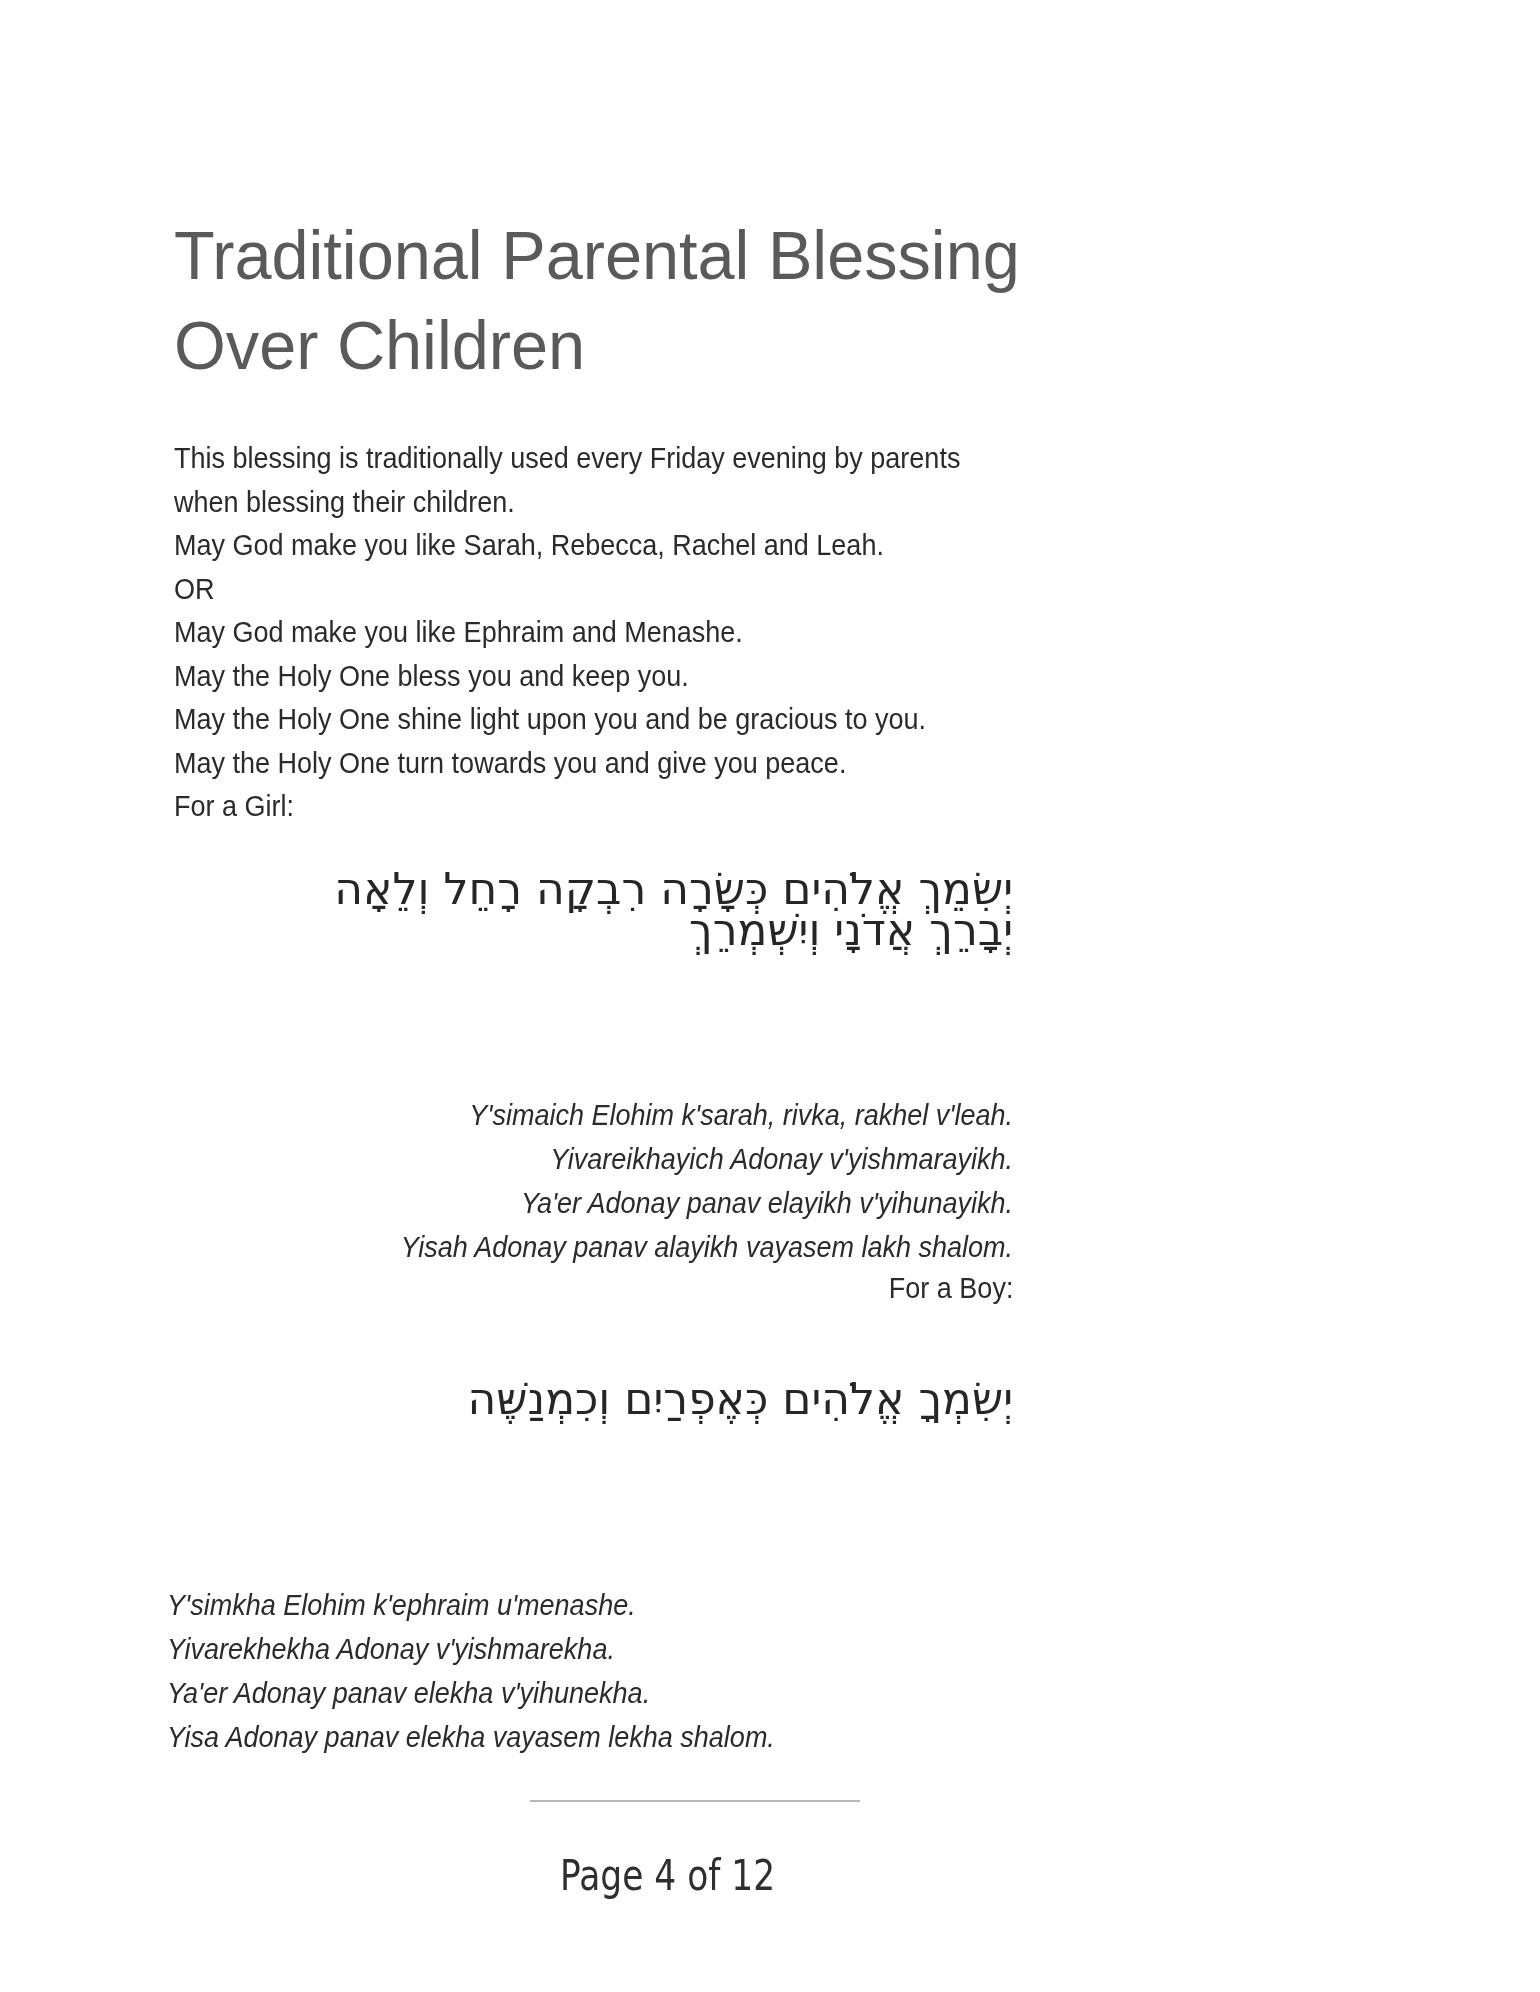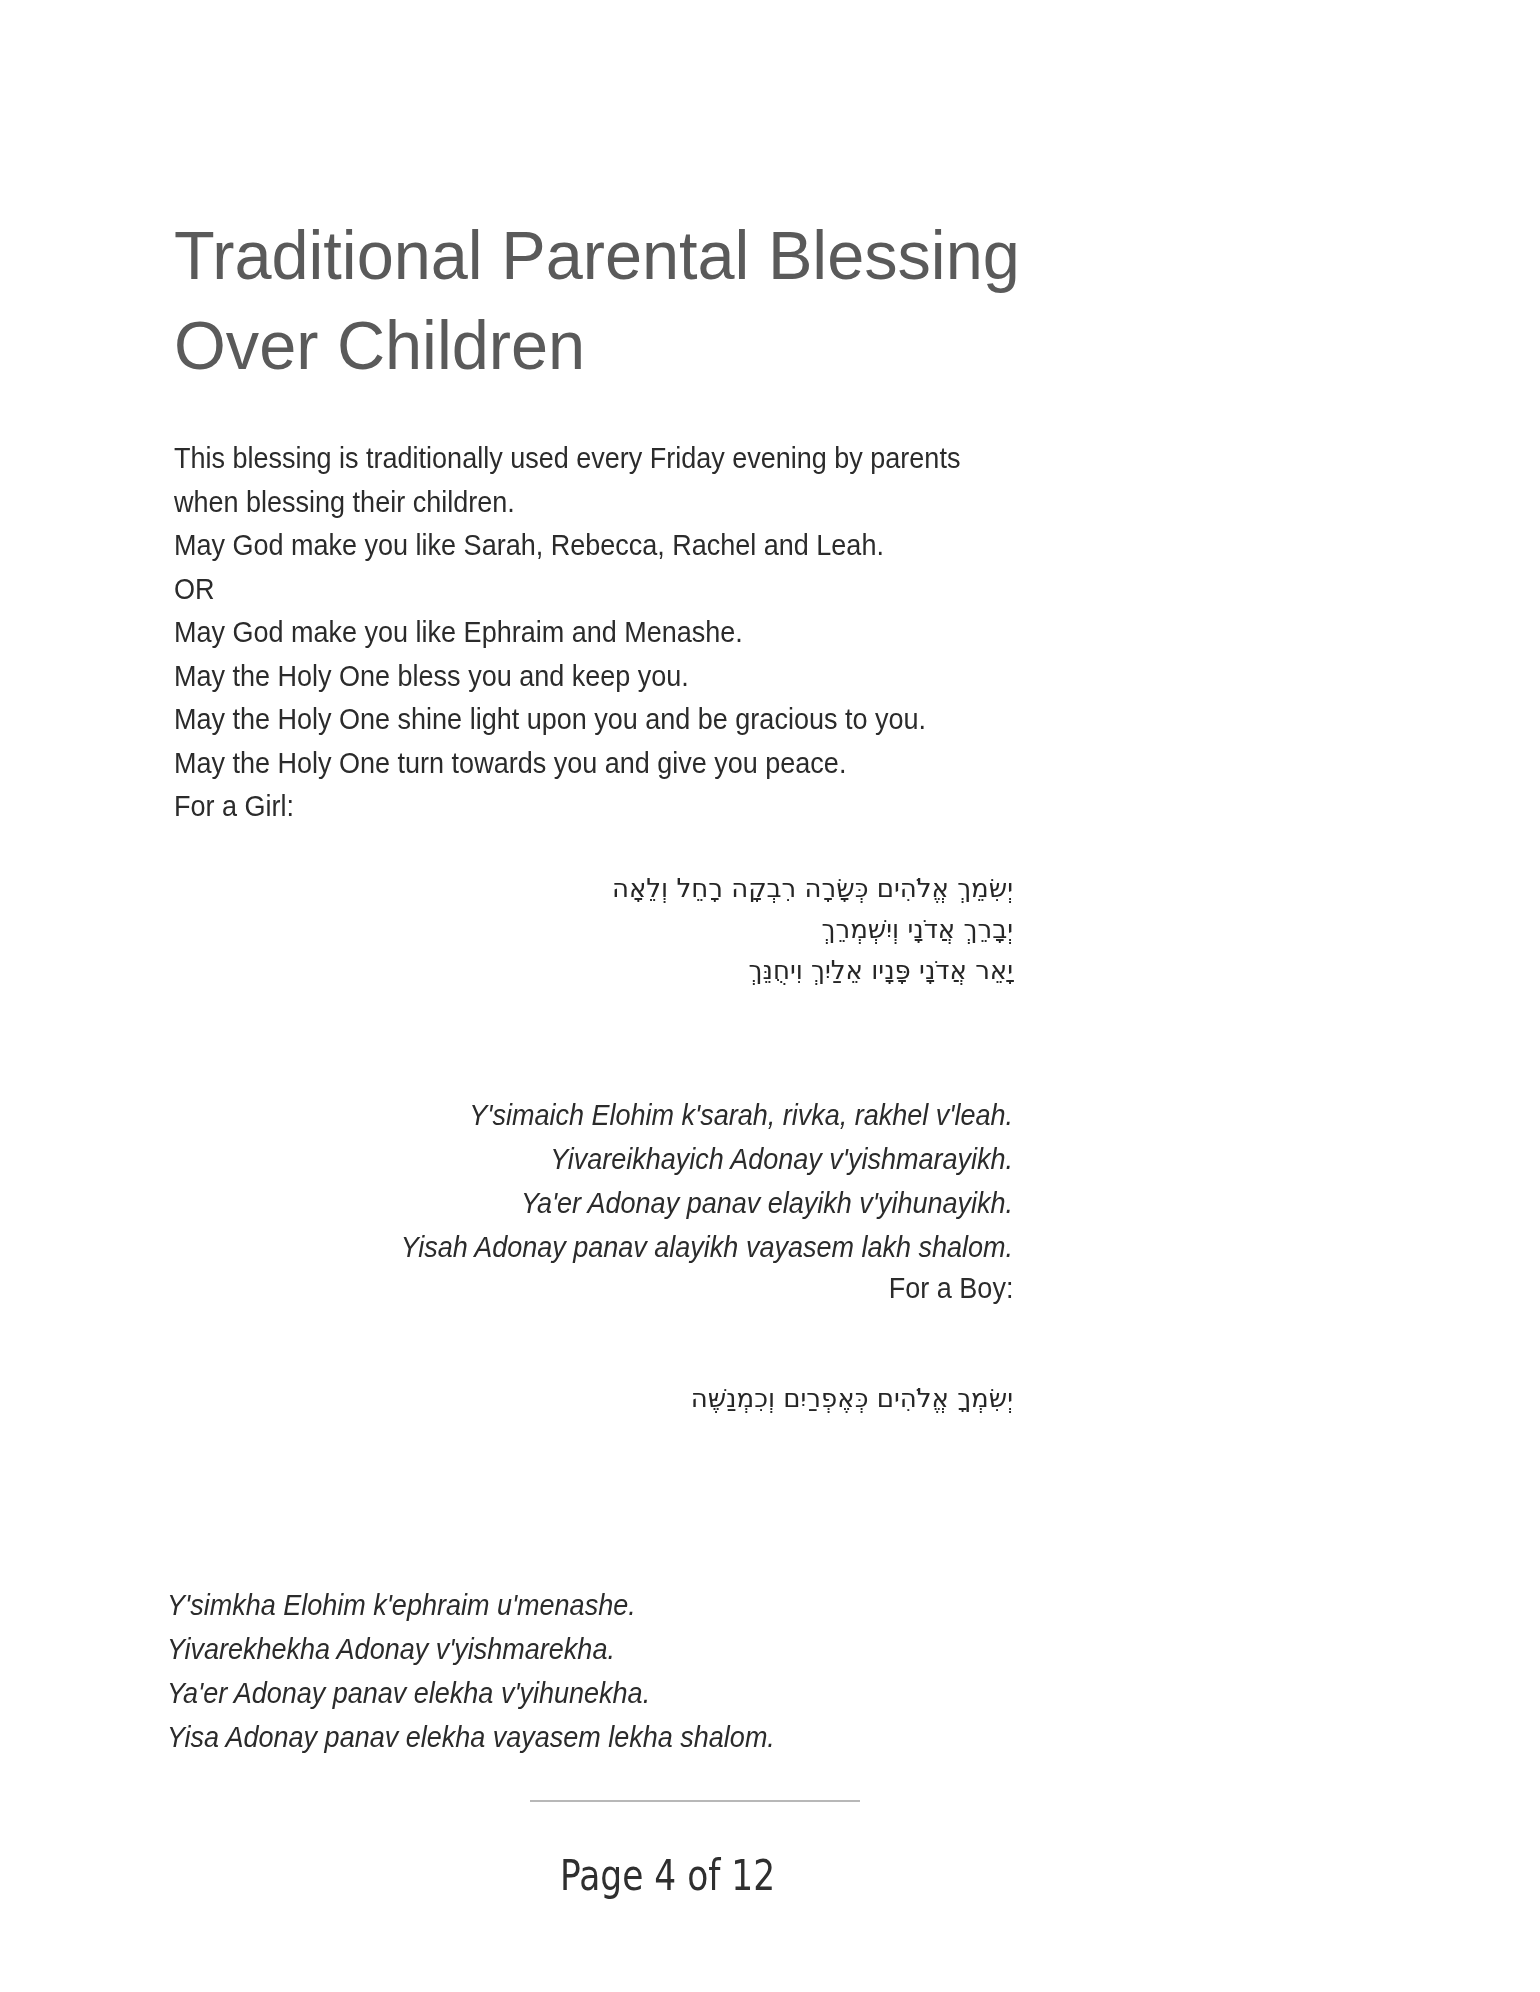--- a/index.html
+++ b/index.html
@@ -16,21 +16,21 @@
   }
   .title span { display: block; }
   .intro {
     position: absolute; left: 174px; top: 436px; width: 1150px;
     font-size: 30px; line-height: 43.5px; color: #2b2b2b;
     transform: scaleX(0.9); transform-origin: left top;
   }
   .intro div { white-space: nowrap; }
   .hebrew {
     position: absolute; right: 255px; width: 800px; direction: rtl; text-align: right;
-    font-family: "DejaVu Sans", sans-serif; font-size: 26px; line-height: 41px; color: #262626;
+    font-family: "DejaVu Sans", sans-serif; font-size: 44px; line-height: 41px; color: #262626;
   }
   .hebrew div { white-space: nowrap; }
   .hebrew.girl { top: 868px; }
   .hebrew.boy { top: 1352px; margin-top: 26px; }
   .translit {
     position: absolute; font-style: italic; font-size: 30px; line-height: 44px; color: #2b2b2b;
   }
   .translit div { white-space: nowrap; }
   .translit.girl {
     right: 255px; top: 1093px; text-align: right; width: 1000px;
@@ -72,21 +72,20 @@
     <div>May God make you like Ephraim and Menashe.</div>
     <div>May the Holy One bless you and keep you.</div>
     <div>May the Holy One shine light upon you and be gracious to you.</div>
     <div>May the Holy One turn towards you and give you peace.</div>
     <div>For a Girl:</div>
   </div>
 
   <div class="hebrew girl" lang="he">
     <div>יְשִׂמֵךְ אֱלֹהִים כְּשָׂרָה רִבְקָה רָחֵל וְלֵאָה</div>
     <div>יְבָרֵךְ אֲדֹנָי וְיִשְׁמְרֵךְ</div>
-    <div>יָאֵר אֲדֹנָי פָּנָיו אֵלַיִךְ וִיחֻנֵּךְ</div>
   </div>
 
   <div class="translit girl">
     <div>Y'simaich Elohim k'sarah, rivka, rakhel v'leah.</div>
     <div>Yivareikhayich Adonay v'yishmarayikh.</div>
     <div>Ya'er Adonay panav elayikh v'yihunayikh.</div>
     <div>Yisah Adonay panav alayikh vayasem lakh shalom.</div>
   </div>
 
   <div class="label-boy">For a Boy:</div>

